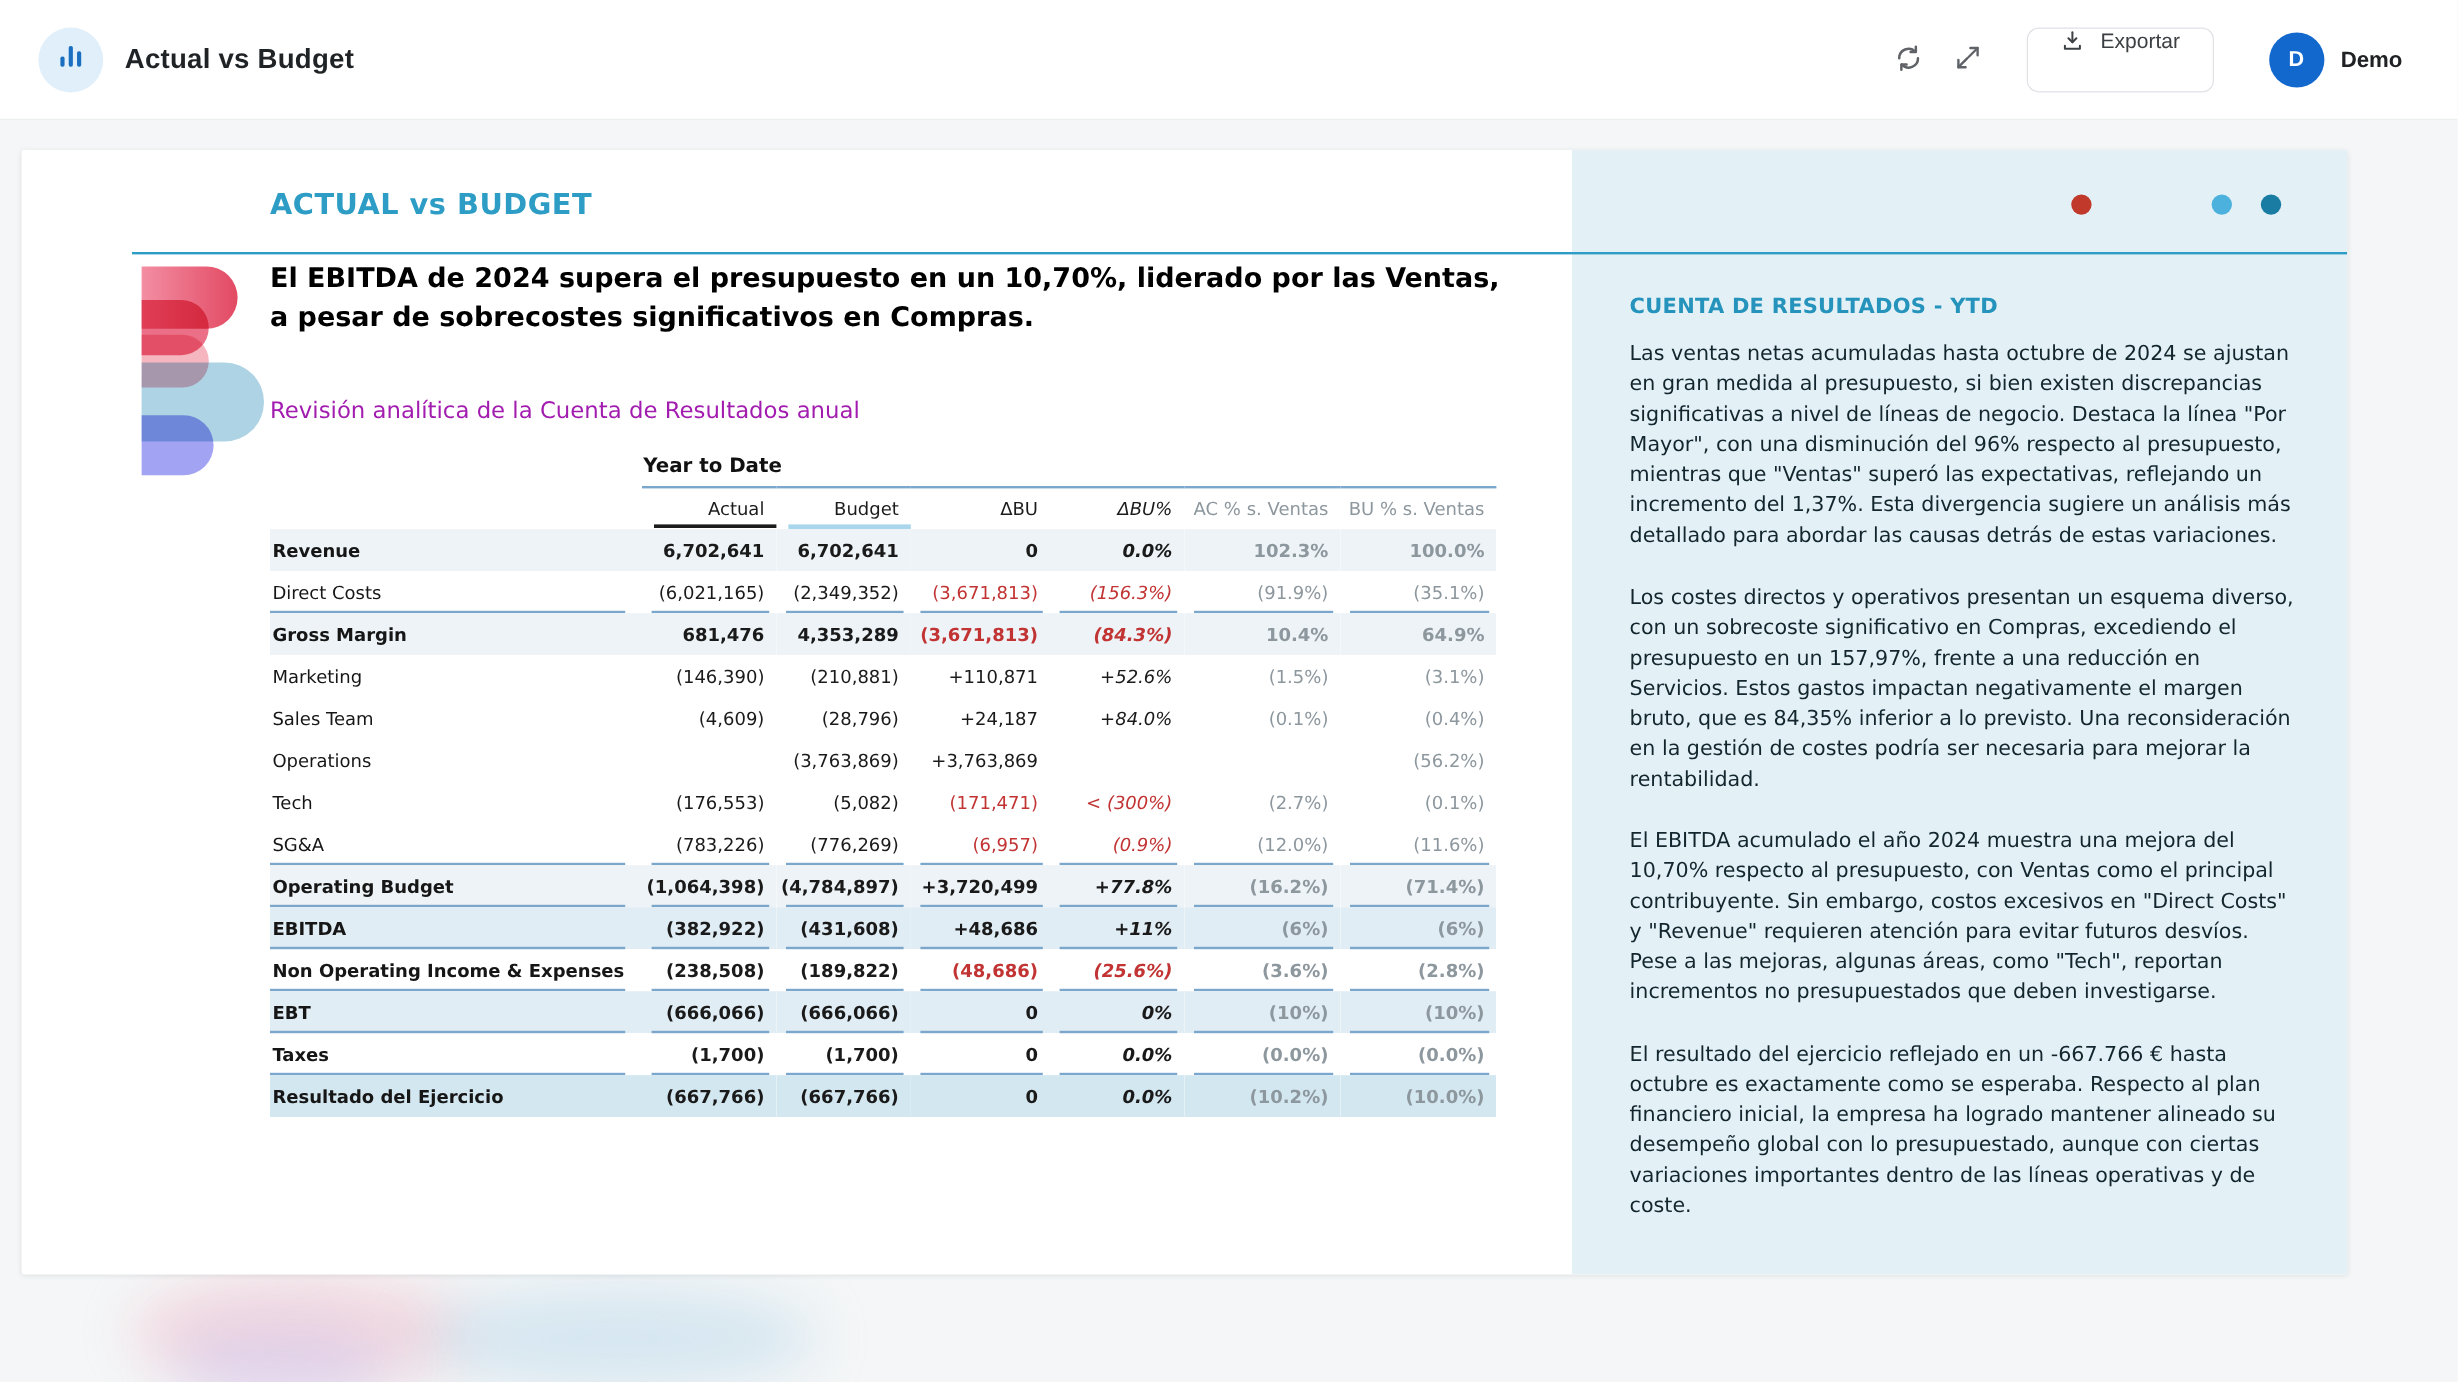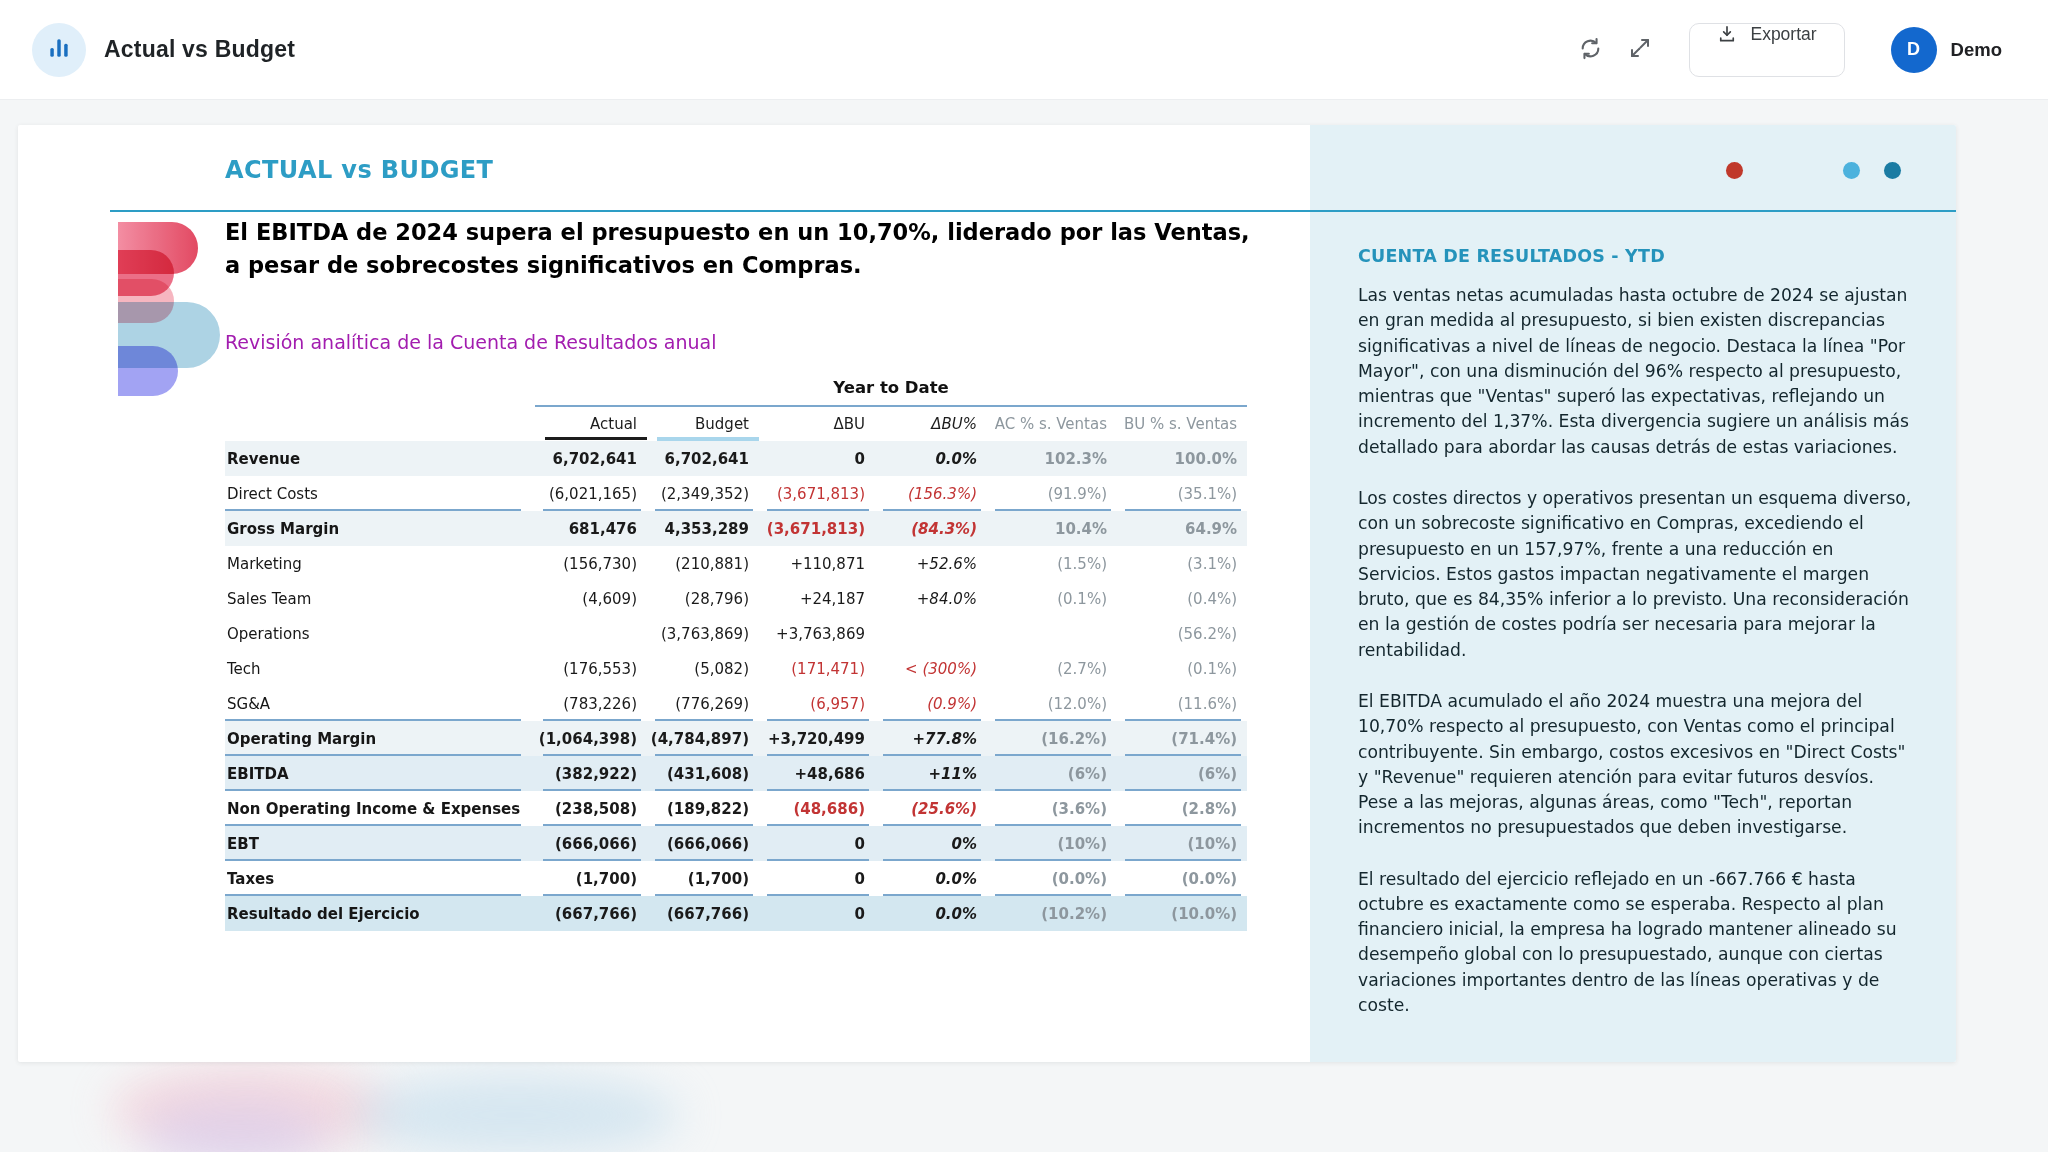--- a/index.html
+++ b/index.html
@@ -49,21 +49,21 @@
   .s5{left:0;top:124px;width:60px;height:50px;background:#8b8cf0;border-radius:0 50px 50px 0;opacity:.8}
   
   .report{flex:1;position:relative;padding:31px 60px 0 207px;z-index:2}
   .report-title{margin:0;font-size:24px;font-weight:700;color:var(--accent-teal);letter-spacing:.4px}
   .headline{margin:32px 0 0;font-size:22.5px;line-height:1.45;font-weight:600;color:#000000;max-width:1040px}
   .subtitle{margin:50px 0 0;font-size:19px;color:#a21caf}
   
   table.pnl{margin-top:18px;border-collapse:collapse;table-layout:fixed;width:1012px}
   table.pnl td{position:relative;height:35px;vertical-align:middle}
   td.group-spacer{border:none}
-  td.group-head{font-weight:700;font-size:16.5px;text-align:center;color:#111;height:28px;
+  td.group-head{font-weight:700;font-size:16.5px;color:#111;height:28px;
     border-bottom:2px solid var(--rule-blue);padding-bottom:3px}
   .col-head td{font-size:15px;color:#1c1c1c;height:30px}
   .col-head td.gray{color:var(--muted-gray)}
   .col-head td.c-dbupct{font-weight:400;font-style:italic}
   .col-head td.c-actual::after{content:"";position:absolute;left:10px;right:0;bottom:1px;height:3px;background:#1c1c1c}
   .col-head td.c-budget::after{content:"";position:absolute;left:10px;right:0;bottom:0;height:4px;background:#a9d6ec}
   td.lbl{text-align:left;font-size:15px;padding-left:2px;color:#161616}
   td.num{text-align:right;padding-right:10px;font-size:15px;white-space:nowrap}
   td.pct{font-style:italic}
   td.neg{color:var(--negative-red)}
@@ -209,21 +209,21 @@
               <td class="lbl">Gross Margin</td>
               <td class="num">681,476</td>
               <td class="num">4,353,289</td>
               <td class="num neg">(3,671,813)</td>
               <td class="num pct neg">(84.3%)</td>
               <td class="num gray">10.4%</td>
               <td class="num gray">64.9%</td>
             </tr>
             <tr class="">
               <td class="lbl">Marketing</td>
-              <td class="num">(156,730)</td>
+              <td class="num">(146,390)</td>
               <td class="num">(210,881)</td>
               <td class="num">+110,871</td>
               <td class="num pct">+52.6%</td>
               <td class="num gray">(1.5%)</td>
               <td class="num gray">(3.1%)</td>
             </tr>
             <tr class="">
               <td class="lbl">Sales Team</td>
               <td class="num">(4,609)</td>
               <td class="num">(28,796)</td>
@@ -253,21 +253,21 @@
             <tr class="rule ">
               <td class="lbl">SG&amp;A</td>
               <td class="num">(783,226)</td>
               <td class="num">(776,269)</td>
               <td class="num neg">(6,957)</td>
               <td class="num pct neg">(0.9%)</td>
               <td class="num gray">(12.0%)</td>
               <td class="num gray">(11.6%)</td>
             </tr>
             <tr class="band-light rule em">
-              <td class="lbl">Operating Margin</td>
+              <td class="lbl">Operating Budget</td>
               <td class="num">(1,064,398)</td>
               <td class="num">(4,784,897)</td>
               <td class="num">+3,720,499</td>
               <td class="num pct">+77.8%</td>
               <td class="num gray">(16.2%)</td>
               <td class="num gray">(71.4%)</td>
             </tr>
             <tr class="band-medium rule em">
               <td class="lbl">EBITDA</td>
               <td class="num">(382,922)</td>

